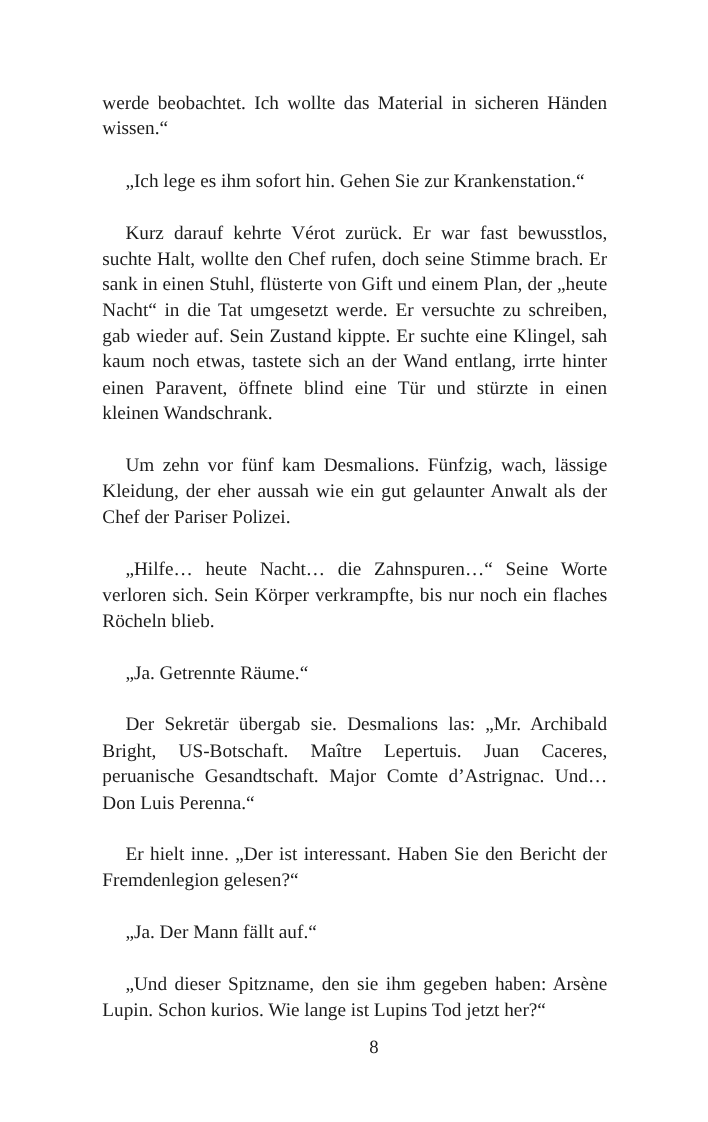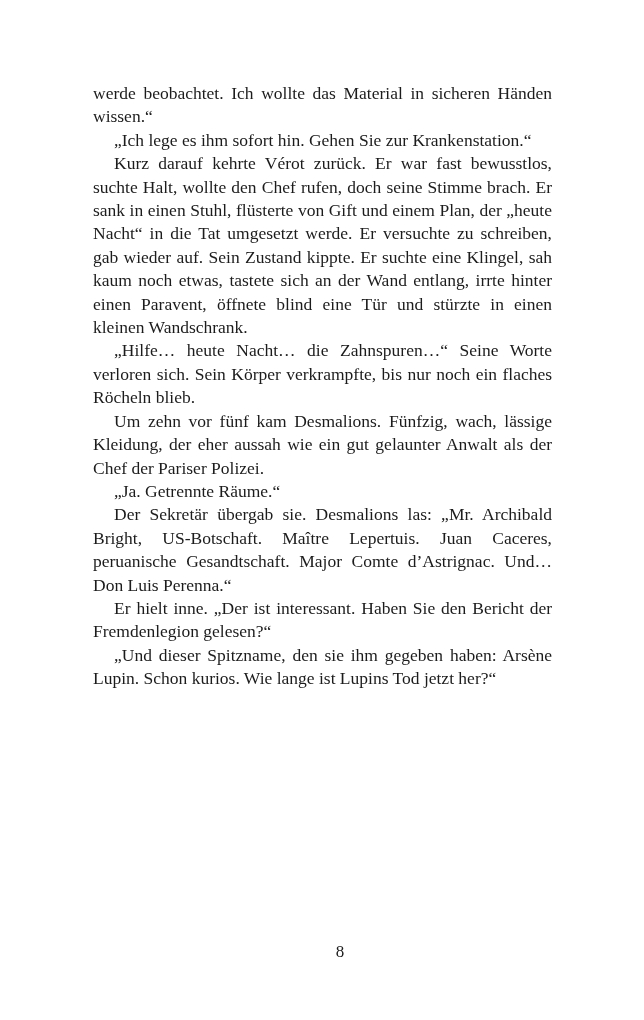--- a/index.html
+++ b/index.html
@@ -28,40 +28,42 @@
     text-justify: inter-word;
     hyphens: auto;
     -webkit-hyphens: auto;
   }
   .text-block p {
     margin: 0;
     padding: 0;
   }
   .text-block p.indent {
     text-indent: 21px;
+    margin-top: 24px;
   }
   .page-number {
     position: absolute;
     left: 0;
     right: 0;
     bottom: 58px;
     text-align: center;
     font-size: 17px;
     color: #1c1c1c;
   }
 </style>
 </head>
 <body>
 
 <div class="page">
   <div class="text-block">
       <p lang="de">werde beobachtet. Ich wollte das Material in sicheren Händen wissen.“</p>
       <p lang="de" class="indent">„Ich lege es ihm sofort hin. Gehen Sie zur Krankenstation.“</p>
       <p lang="de" class="indent">Kurz darauf kehrte Vérot zurück. Er war fast bewusstlos, suchte Halt, wollte den Chef rufen, doch seine Stimme brach. Er sank in einen Stuhl, flüsterte von Gift und einem Plan, der „heute Nacht“ in die Tat umgesetzt werde. Er versuchte zu schreiben, gab wieder auf. Sein Zustand kippte. Er suchte eine Klingel, sah kaum noch etwas, tastete sich an der Wand entlang, irrte hinter einen Paravent, öffnete blind eine Tür und stürzte in einen kleinen Wandschrank.</p>
+      <p lang="de" class="indent">Um zehn vor fünf kam Desmalions. Fünfzig, wach, lässige Kleidung, der eher aussah wie ein gut gelaunter Anwalt als der Chef der Pariser Polizei.</p>
       <p lang="de" class="indent">„Hilfe… heute Nacht… die Zahnspuren…“ Seine Worte verloren sich. Sein Körper verkrampfte, bis nur noch ein flaches Röcheln blieb.</p>
-      <p lang="de" class="indent">Um zehn vor fünf kam Desmalions. Fünfzig, wach, lässige Kleidung, der eher aussah wie ein gut gelaunter Anwalt als der Chef der Pariser Polizei.</p>
       <p lang="de" class="indent">„Ja. Getrennte Räume.“</p>
       <p lang="de" class="indent">Der Sekretär übergab sie. Desmalions las: „Mr. Archibald Bright, US-Botschaft. Maître Lepertuis. Juan Caceres, peruanische Gesandtschaft. Major Comte d’Astrignac. Und… Don Luis Perenna.“</p>
       <p lang="de" class="indent">Er hielt inne. „Der ist interessant. Haben Sie den Bericht der Fremdenlegion gelesen?“</p>
+      <p lang="de" class="indent">„Ja. Der Mann fällt auf.“</p>
       <p lang="de" class="indent">„Und dieser Spitzname, den sie ihm gegeben haben: Arsène Lupin. Schon kurios. Wie lange ist Lupins Tod jetzt her?“</p>
     </div>
   <div class="page-number">8</div>
 </div>
 
 </body></html>

